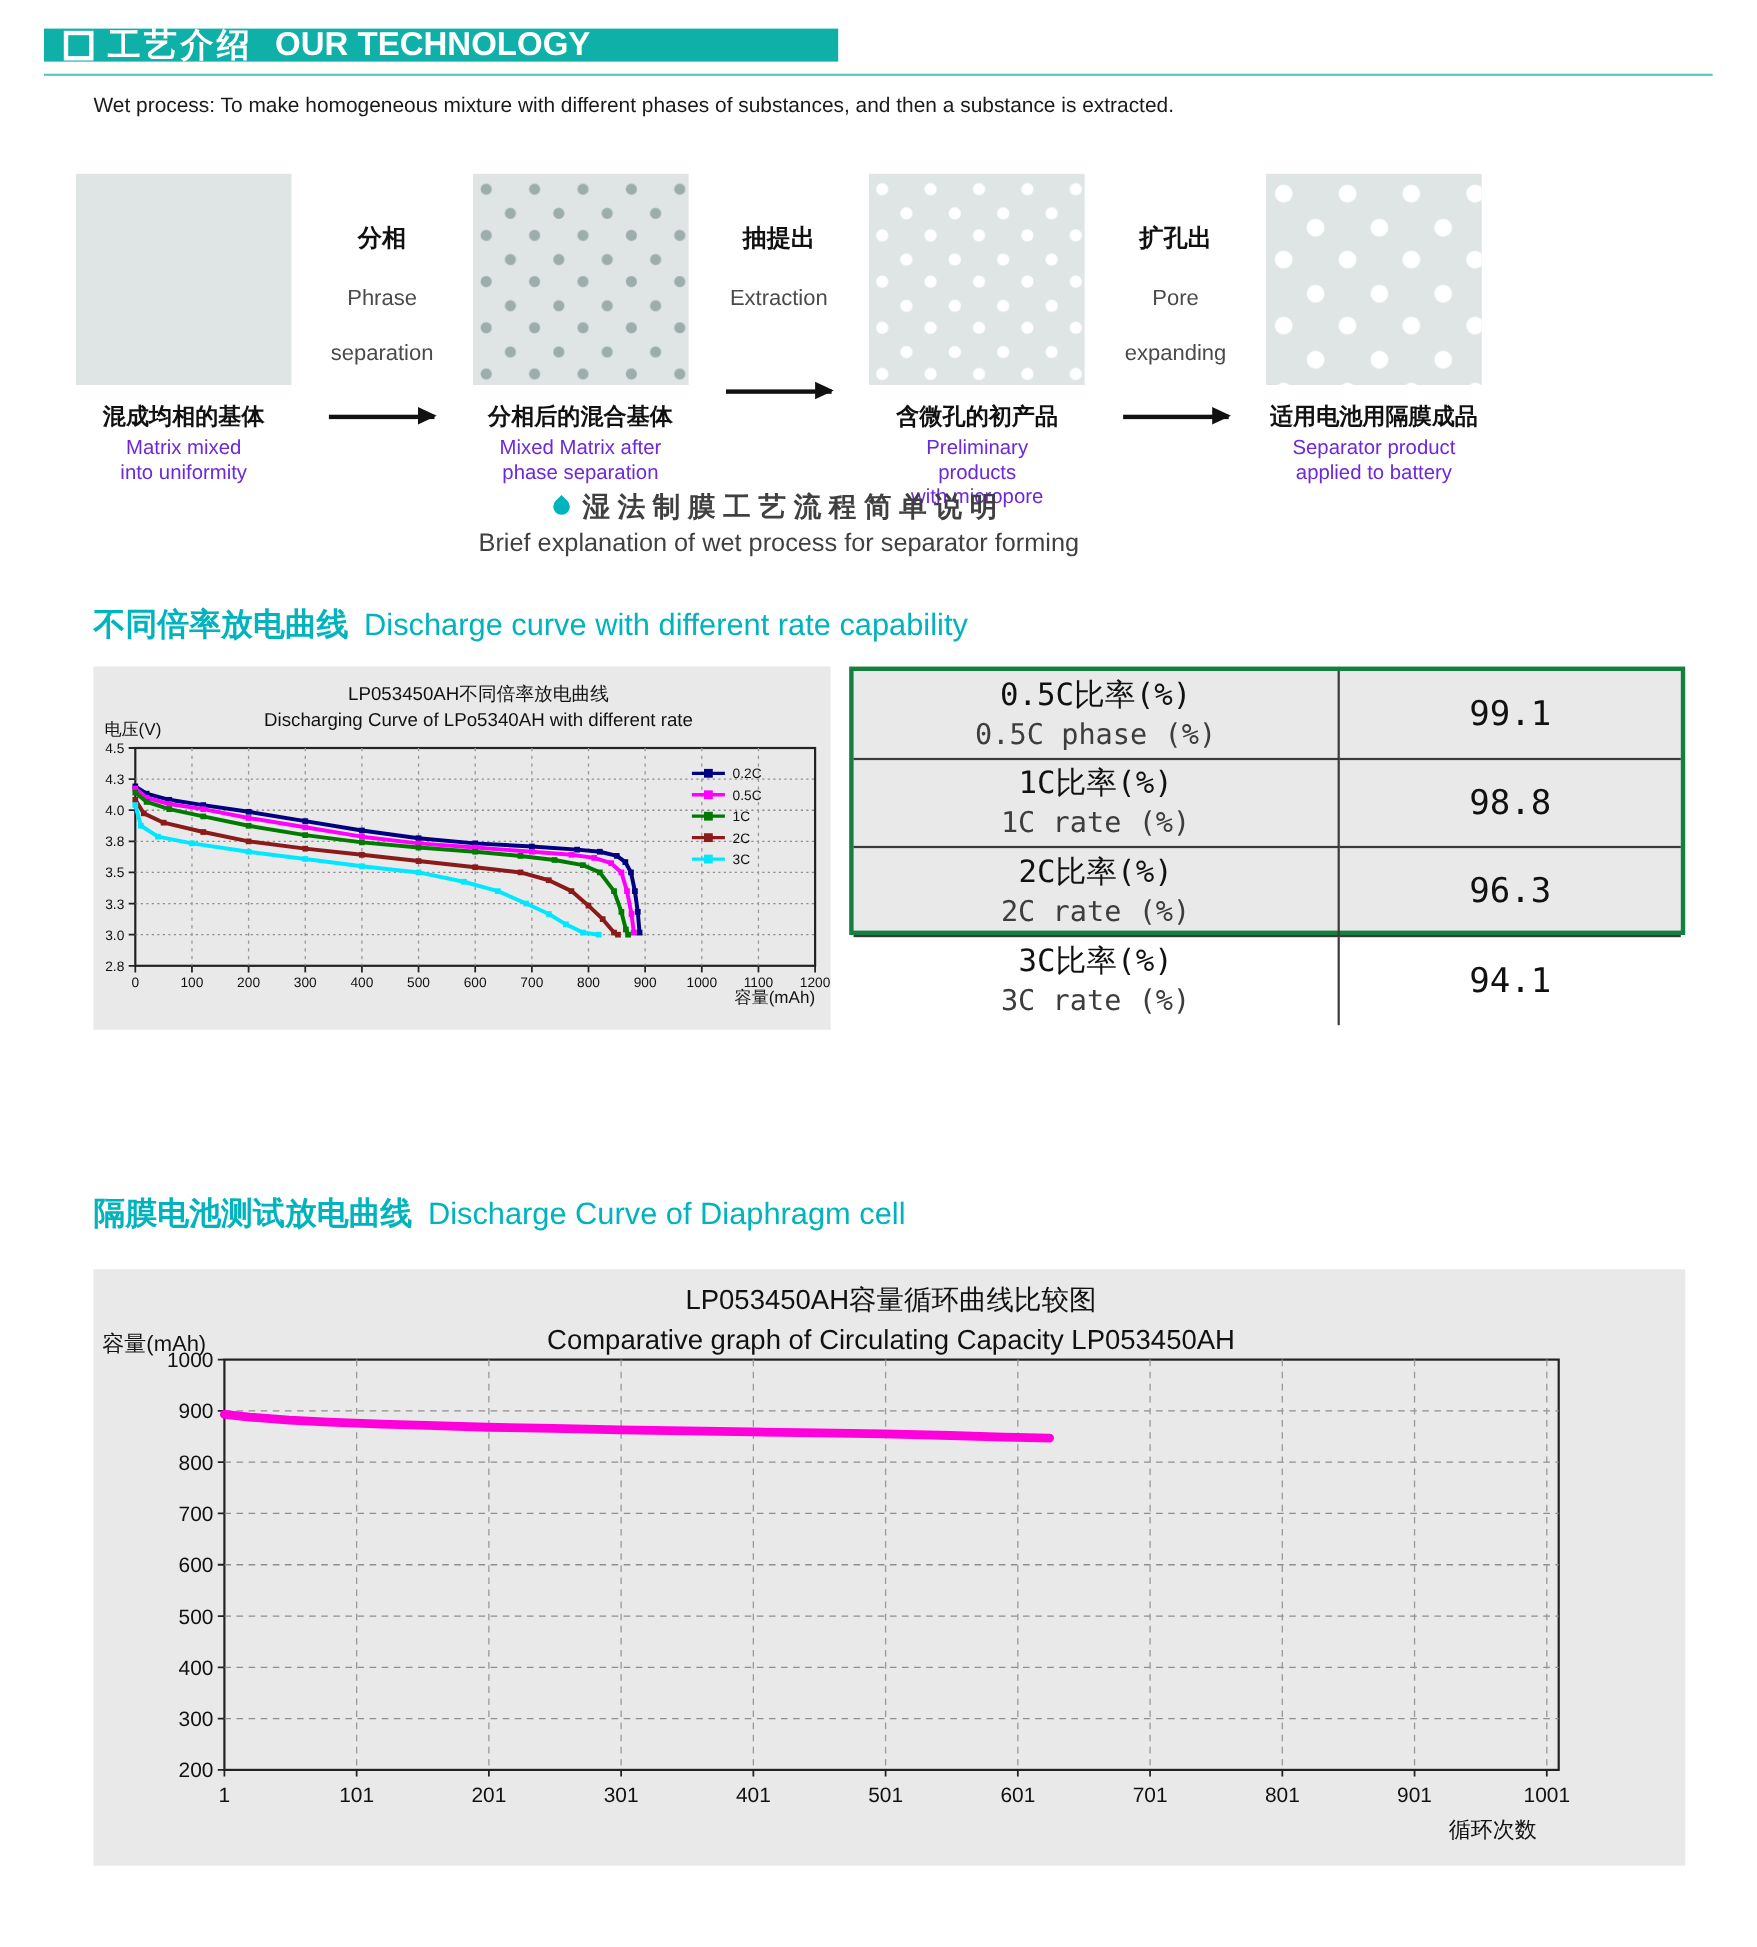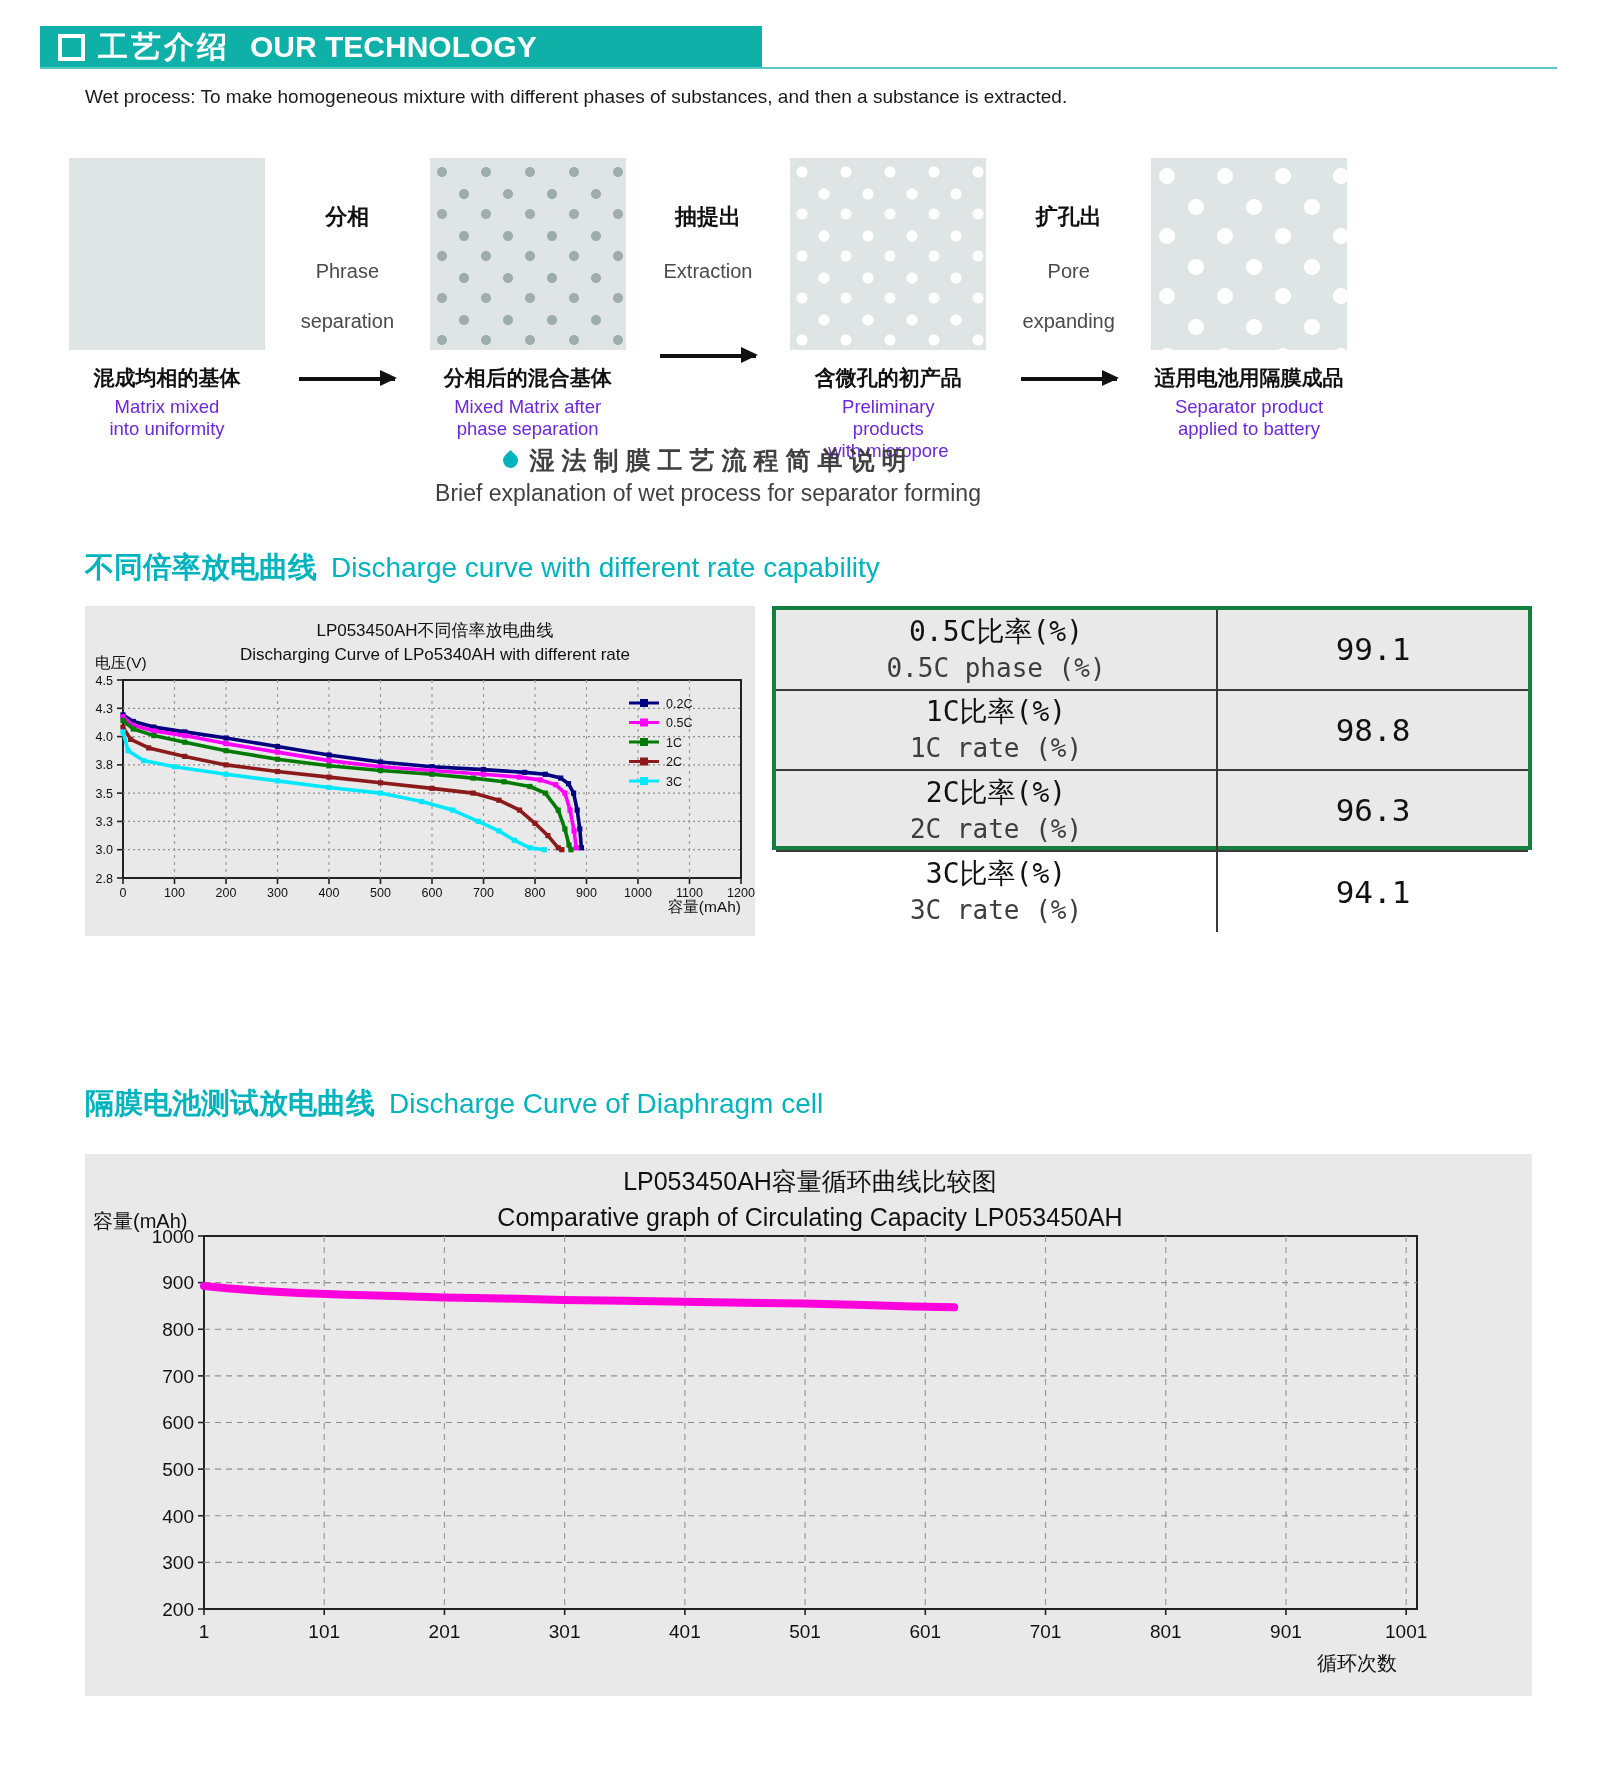--- a/index.html
+++ b/index.html
@@ -1,20 +1,20 @@
 <!DOCTYPE html>
 <html><head>
 <meta charset="utf-8">
 <style>
   html,body{margin:0;padding:0;background:#fff;}
   .page{position:relative;width:1597px;height:1770px;background:#ffffff;
         font-family:"Liberation Sans",sans-serif;overflow:hidden;}
 
   
-  .header-bar{position:absolute;left:40px;top:26px;width:722px;height:42px;
+  .header-bar{position:absolute;left:40px;top:26px;width:722px;height:30px;
     background:#0fb0a8;color:#fff;display:flex;align-items:center;
     padding-left:18px;box-sizing:border-box;}
   .square-bullet{width:19px;height:19px;border:4px solid #fff;margin-right:13px;flex:0 0 auto;}
   .header-title-cn{font-size:30px;font-weight:bold;letter-spacing:3px;margin-right:20px;white-space:nowrap;}
   .header-title-en{font-size:30px;font-weight:bold;white-space:nowrap;}
   .header-underline{position:absolute;left:40px;top:67px;width:1517px;height:2px;background:#5cc8c3;}
 
   
   .intro{position:absolute;left:85px;top:84px;line-height:1.4;}
   .intro-cn{font-size:21px;color:#1a1a1a;}

